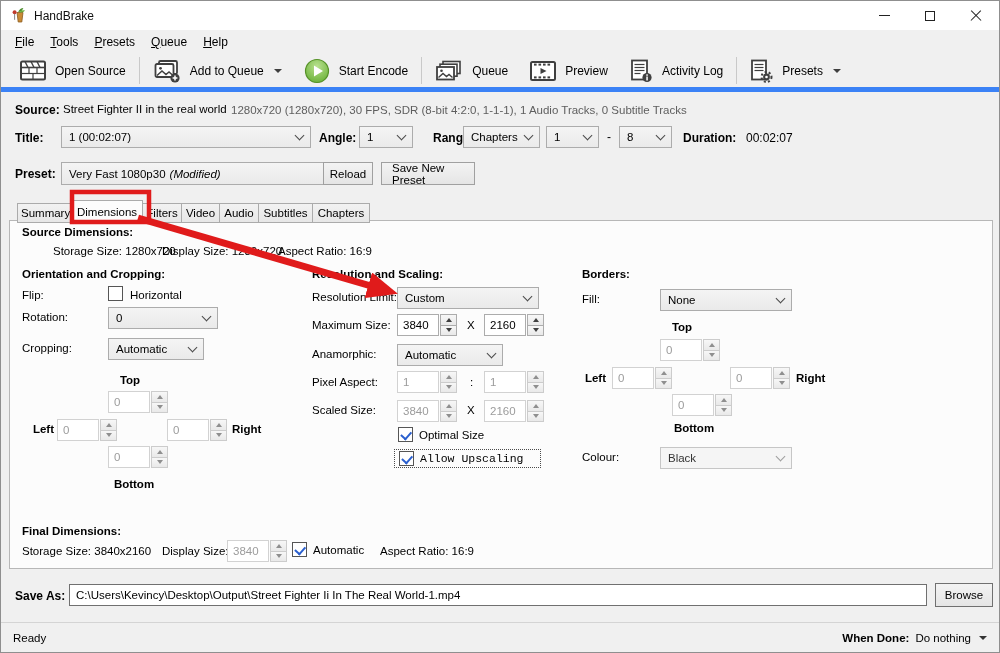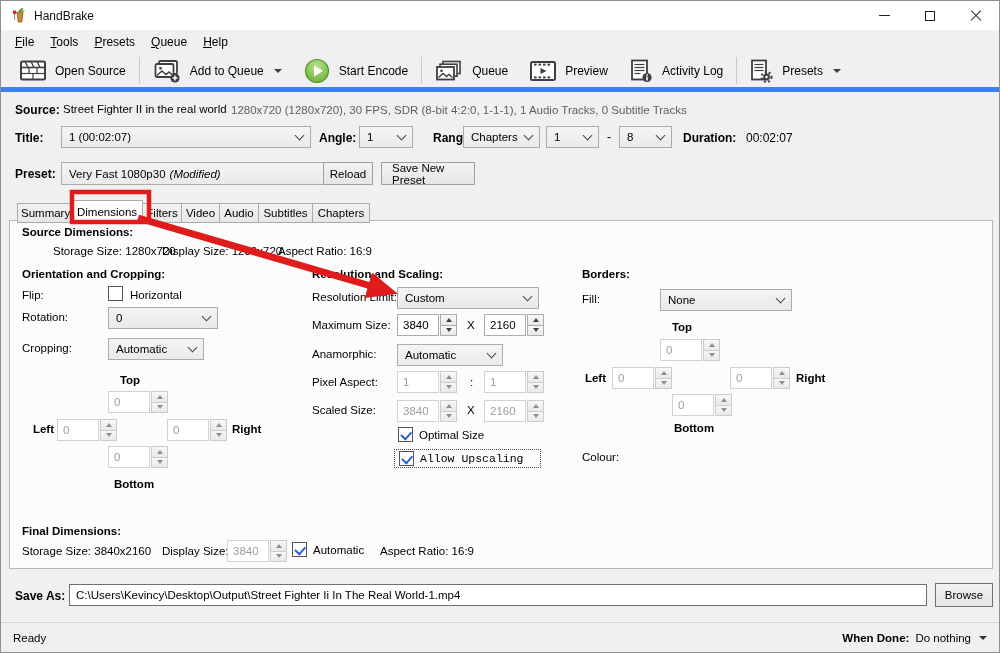--- a/index.html
+++ b/index.html
@@ -528,20 +528,24 @@
             <i class="tri-up"></i>
           </span>
           <span class="sbtn">
             <i class="tri-down"></i>
           </span>
         </span>
     </div>
     <span class="abs" style="left:656px; top:201px; width:56px; text-align:center; font-weight:bold;">Bottom</span>
 
     <span class="abs" style="left:572px; top:230px;">Colour:</span>
+    <div class="combo disabled" style="left:650px; top:226px; width:132px;">
+      <span class="val" style="color:#333;">Black</span>
+      <span class="chev"></span>
+    </div>
 
     <span class="abs heading" style="left:12px; top:304px;">Final Dimensions:</span>
     <span class="abs" style="left:12px; top:324px;">Storage Size: 3840x2160</span>
     <span class="abs" style="left:152px; top:324px;">Display Size:</span>
     <div class="spin disabled" style="left:217px; top:319px;">
       <input value="3840" style="">
       <span class="updown">
           <span class="sbtn">
             <i class="tri-up"></i>
           </span>

